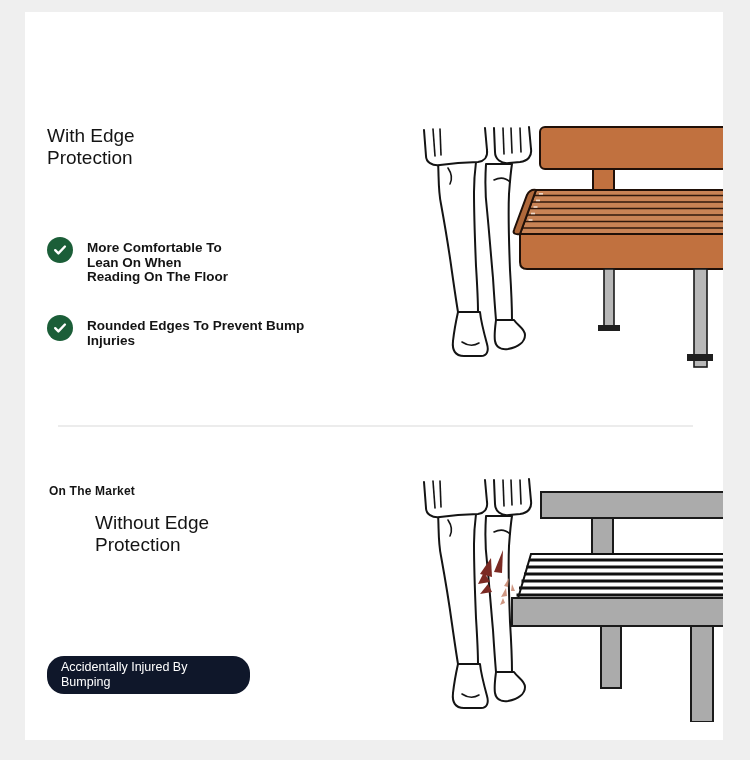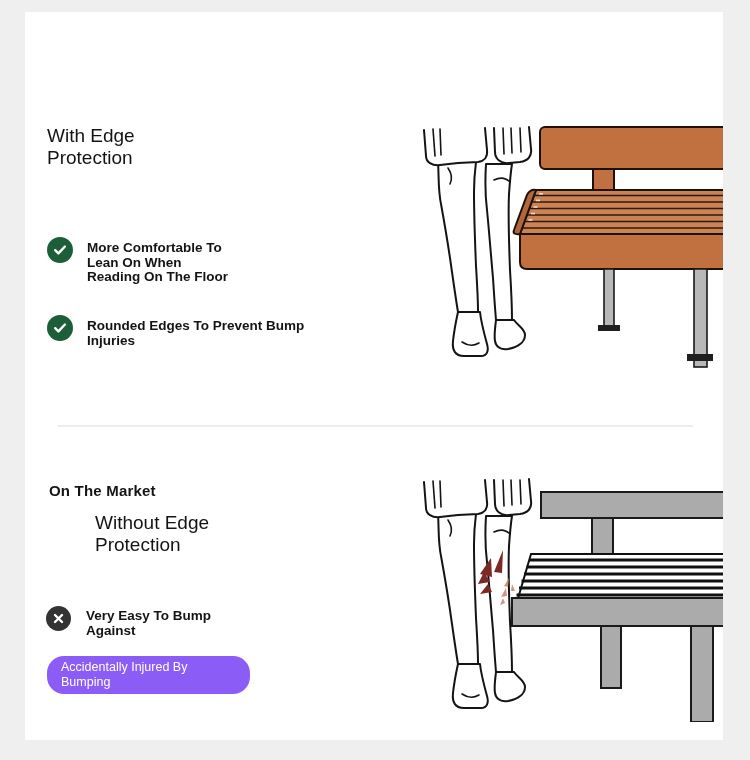--- a/index.html
+++ b/index.html
@@ -61,21 +61,21 @@
     color: #141414;
     white-space: pre-line;
   }
   .heading-top { left: 22px; top: 113px; }
 
   .market-label {
     position: absolute;
     left: 24px;
     top: 468px;
     font-weight: bold;
-    font-size: 15px;
+    font-size: 12px;
     line-height: 22px;
     color: #141414;
     letter-spacing: 0.2px;
   }
   .heading-bottom { left: 22px; top: 500px; margin-left: 48px; }
 
   
   .bullet {
     position: absolute;
     display: flex;
@@ -110,21 +110,21 @@
   .b3 .bullet-icon { width: 25px; height: 25px; }
   .b3 .bullet-text { margin-left: 15px; margin-top: 2px; }
 
   
   .pill {
     position: absolute;
     left: 22px;
     top: 644px;
     width: 203px;
     min-height: 32px;
-    background: #8b5cf6;
+    background: #0f172a;
     border-radius: 17px;
     color: #ffffff;
     font-size: 12.5px;
     line-height: 15px;
     font-weight: normal;
     padding: 4px 12px 4px 14px;
     white-space: pre-line;
     display: flex;
     align-items: center;
   }
@@ -272,29 +272,20 @@
         </g>
       </svg>
     </div>
 
     <div class="divider"></div>
 
     <div class="market-label">On The Market</div>
     <div class="heading-main heading-bottom">Without Edge
 Protection</div>
 
-    <div class="bullet b3">
-      <span class="bullet-icon bad">
-        <svg width="15" height="15" viewBox="0 0 15 15">
-          <path d="M4 4 L11 11 M11 4 L4 11" fill="none" stroke="#ffffff" stroke-width="2.4" stroke-linecap="round"></path>
-        </svg>
-      </span>
-      <span class="bullet-text">Very Easy To Bump
-Against</span>
-    </div>
 
     <div class="pill">Accidentally Injured By
 Bumping</div>
 
     <div class="illus illus-bottom">
       <svg width="315" height="248" viewBox="0 0 315 248">
         <defs>
           <clipPath id="clipBot">
               <rect x="0" y="0" width="315" height="248"></rect>
             </clipPath>

